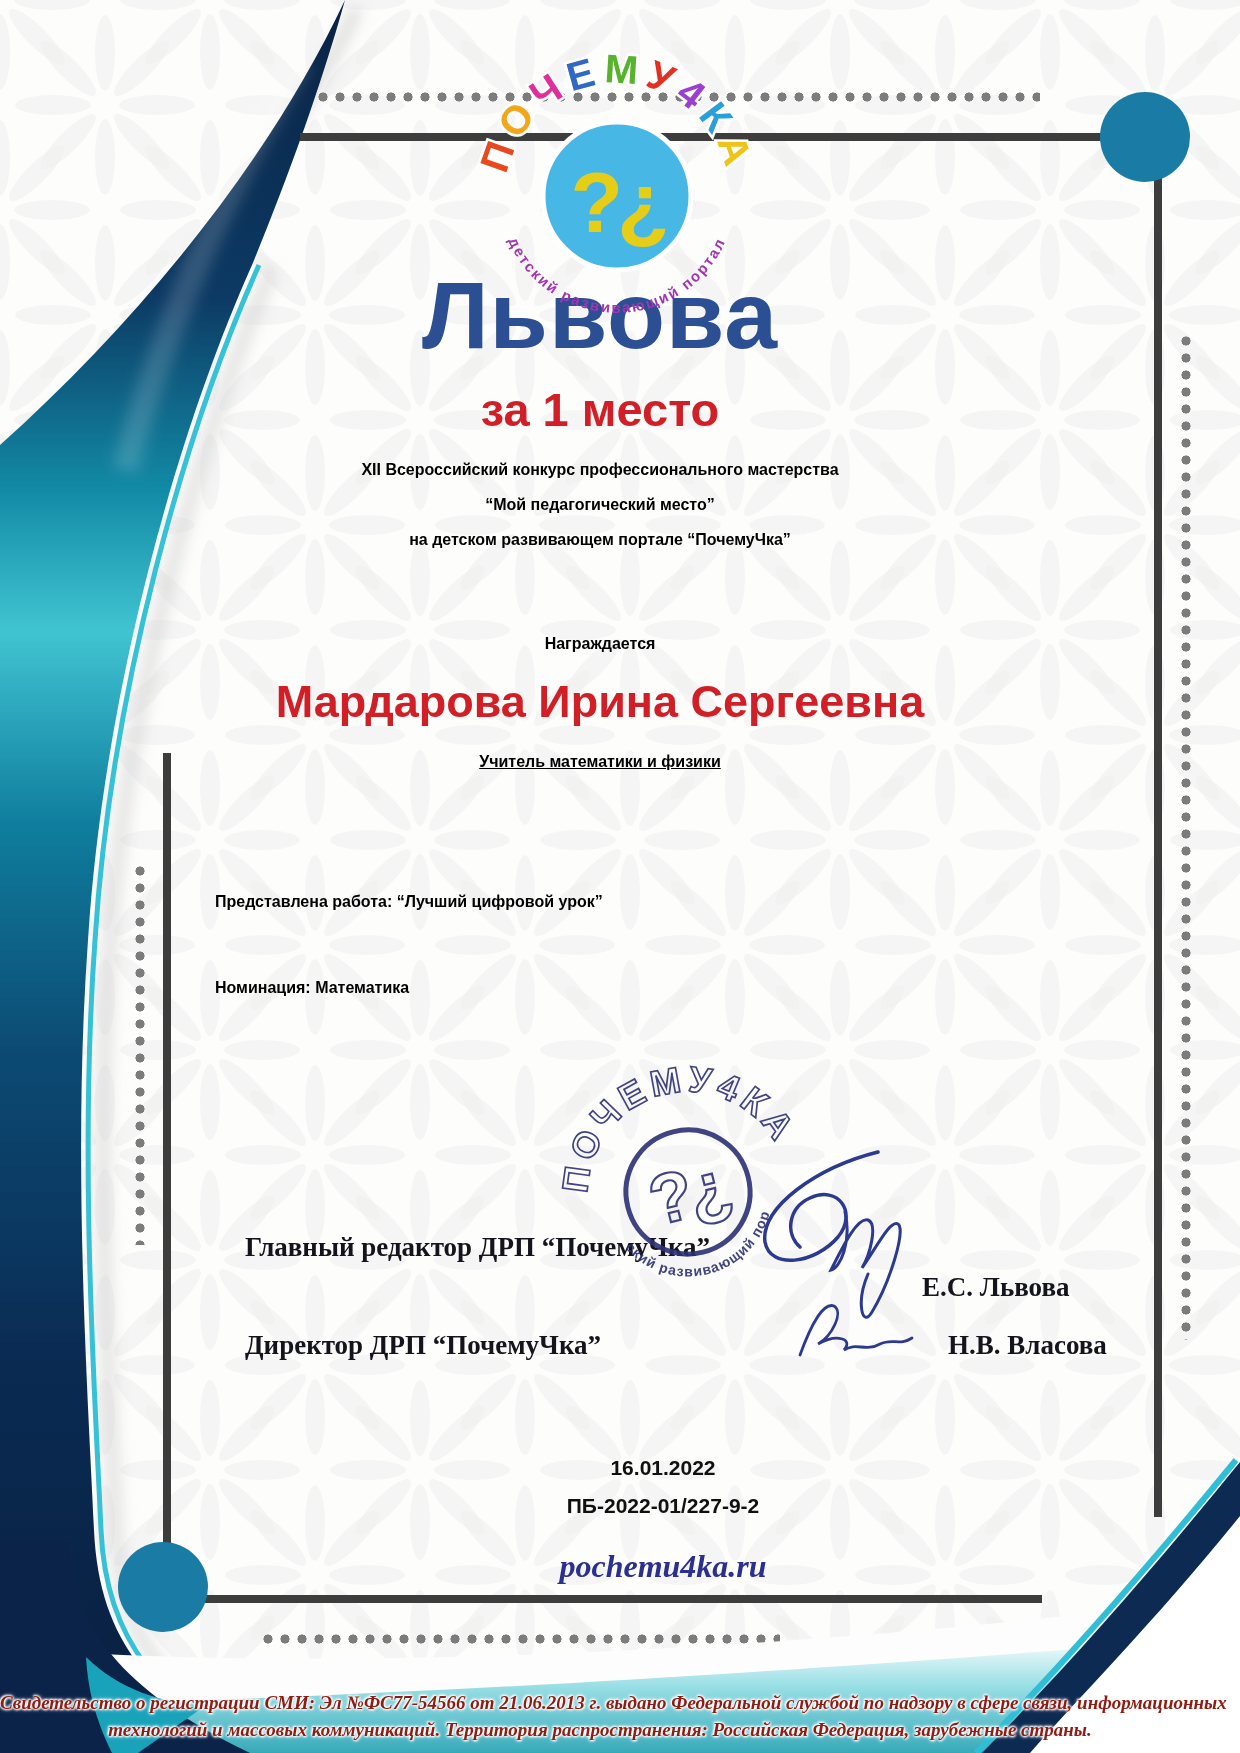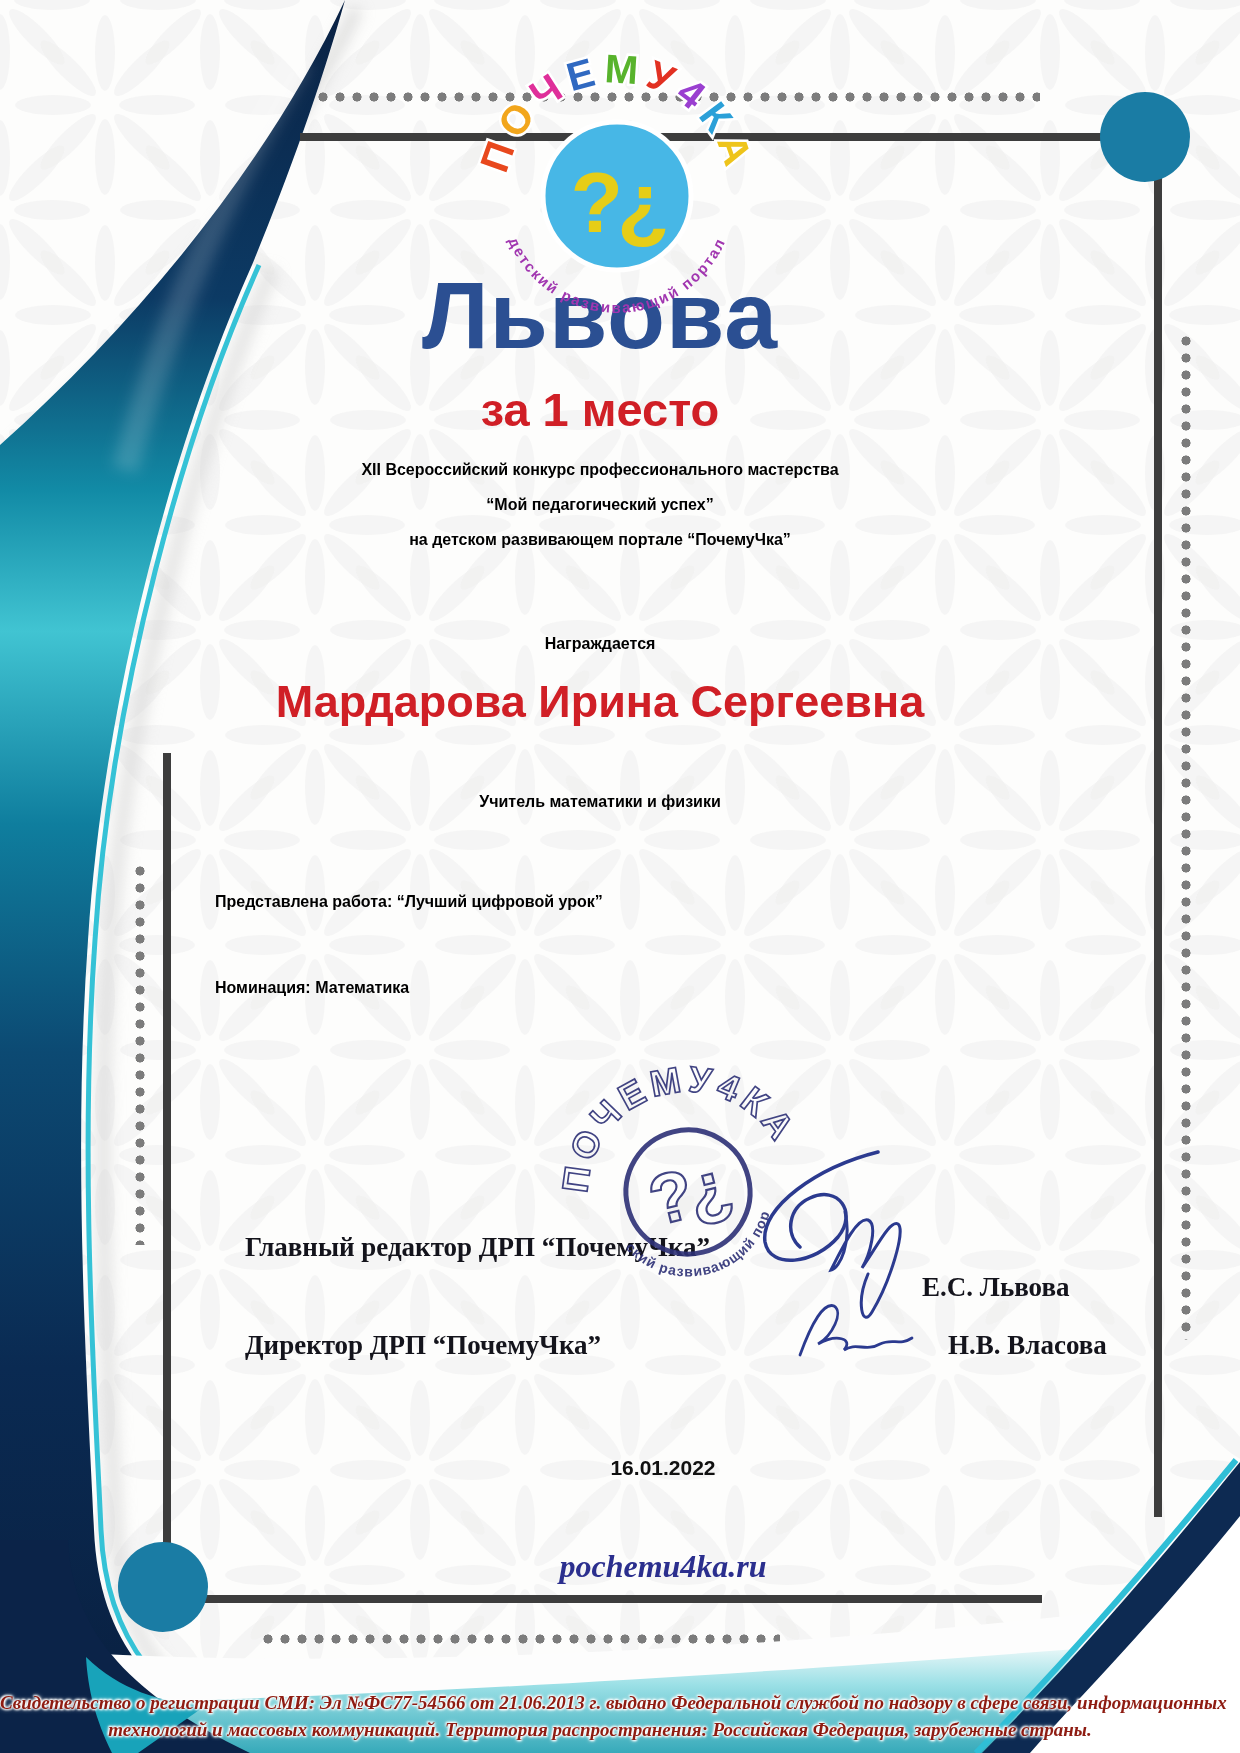--- a/index.html
+++ b/index.html
@@ -168,38 +168,39 @@
     <g stroke="#2b3a8f" fill="none" stroke-linecap="round">
       <path d="M 800,1355 C 812,1322 824,1302 834,1306 C 844,1312 832,1336 818,1344 C 836,1334 854,1338 844,1350 C 856,1342 866,1352 880,1344 C 892,1338 900,1346 912,1338" stroke-width="2.8"></path>
     </g>
   </svg>
 
   <div class="ctext title" style="top:268px;">Львова</div>
   <div class="ctext award" style="top:382px;">за 1 место</div>
 
   <div class="ctext body-b" style="top:452px;">
     <div>XII Всероссийский конкурс профессионального мастерства</div>
-    <div>“Мой педагогический успех”</div>
+    <div>“Мой педагогический место”</div>
     <div>на детском развивающем портале “ПочемуЧка”</div>
   </div>
 
   <div class="ctext body-b" style="top:626px;">Награждается</div>
   <div class="ctext recipient" style="top:676px;">Мардарова Ирина Сергеевна</div>
 
-  <div class="ctext body-b" style="top:784px;">
+  <div class="ctext body-b" style="top:744px;text-decoration:underline;">
     <div>Учитель математики и физики</div>
   </div>
 
   <div class="ltext body-b" style="top:884px;">Представлена работа: “Лучший цифровой урок”</div>
   <div class="ltext body-b" style="top:970px;">Номинация: Математика</div>
 
   <div class="serifline" style="left:245px;top:1232px;">Главный редактор ДРП “ПочемуЧка”</div>
   <div class="serifline" style="left:922px;top:1232px;margin-top:40px;">Е.С. Львова</div>
   <div class="serifline" style="left:245px;top:1330px;">Директор ДРП “ПочемуЧка”</div>
   <div class="serifline" style="left:922px;top:1330px;margin-left:26px;">Н.В. Власова</div>
 
   <div class="datefield" style="top:1456px;">16.01.2022</div>
+  <div class="datefield" style="top:1494px;">ПБ-2022-01/227-9-2</div>
   <div class="site" style="top:1548px;">pochemu4ka.ru</div>
 
   <div class="footer-text" style="top:1692px;">Свидетельство о регистрации СМИ: Эл №ФС77-54566 от 21.06.2013 г.  выдано Федеральной службой по надзору в сфере связи, информационных</div>
   <div class="footer-text" style="top:1719px;">технологий и массовых коммуникаций. Территория распространения: Российская Федерация, зарубежные страны.</div>
 
 </div>
 
 </body></html>

